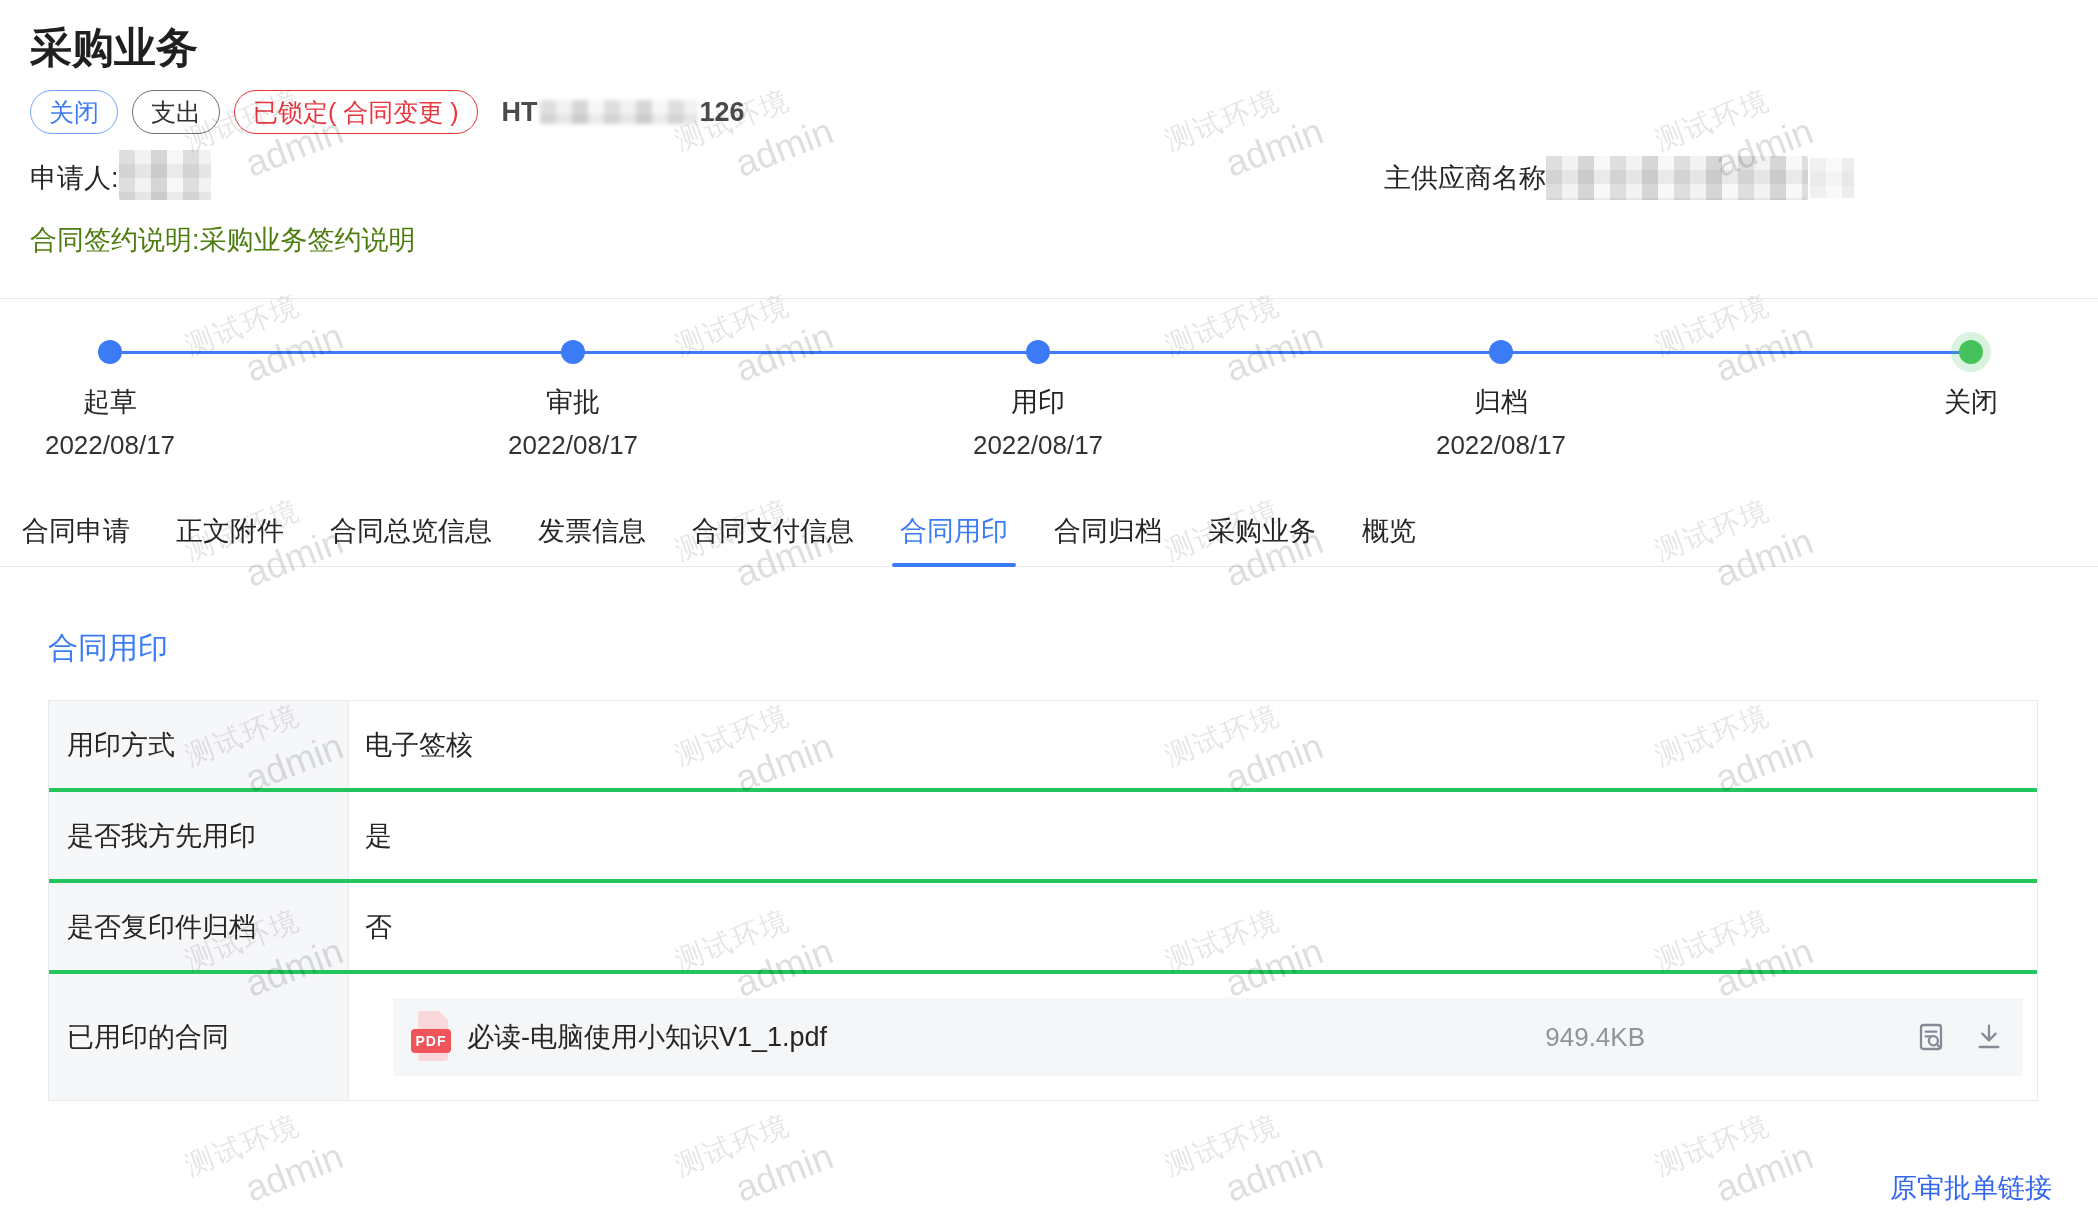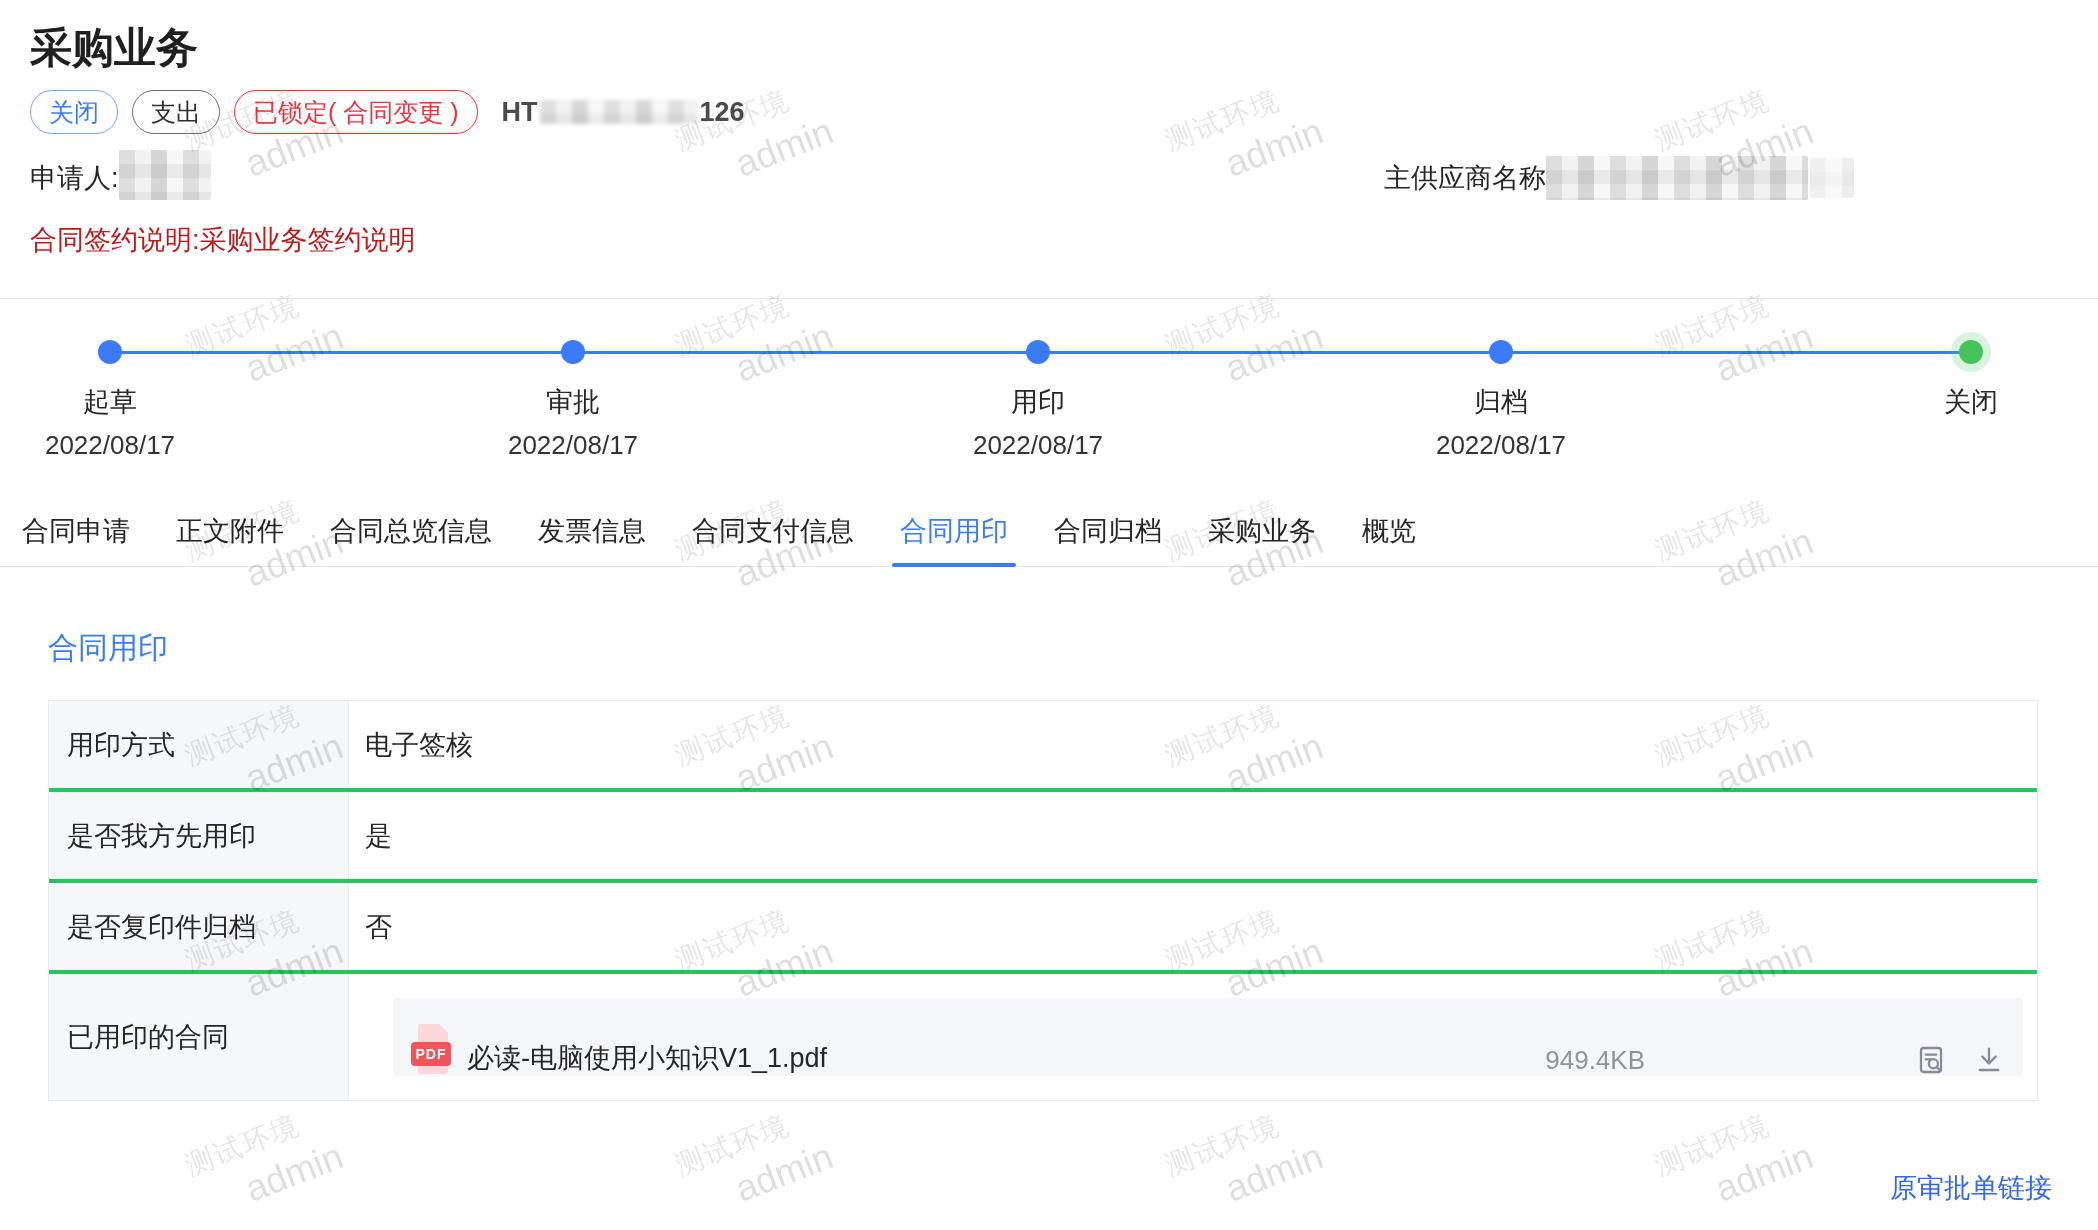--- a/index.html
+++ b/index.html
@@ -24,21 +24,21 @@
       repeating-linear-gradient(90deg, rgba(0,0,0,0.13) 0 16px, rgba(0,0,0,0.05) 16px 32px, rgba(0,0,0,0.16) 32px 48px, rgba(0,0,0,0.03) 48px 64px),
       repeating-linear-gradient(180deg, rgba(255,255,255,0.45) 0 14px, rgba(0,0,0,0.05) 14px 28px);
   }
   .redact-soft { opacity:.45; }
   .redact-blur { filter:blur(2px); }
 
   .info-field { position:absolute; top:156px; display:flex; align-items:center; font-size:27px; color:#262626; white-space:nowrap; }
   .f-applicant { left:30px; }
   .f-company  { left:700px; }
   .f-supplier { left:1384px; }
-  .note-line { position:absolute; left:30px; top:222px; font-size:27px; color:#b91c1c;text-align:center; }
+  .note-line { position:absolute; left:30px; top:222px; font-size:27px; color:#4d7c0f;text-align:center; }
 
   .divider-1 { position:absolute; left:0; top:298px; width:2098px; height:1px; background:#e8e8e8; }
 
   
   .timeline { position:absolute; left:0; top:330px; width:2098px; height:135px; }
   .tl-line { position:absolute; left:110px; top:21px; width:1861px; height:3px; background:#3b7cf6; }
   .tl-step { position:absolute; top:0; width:220px; margin-left:-110px; text-align:center; }
   .tl-dot { width:24px; height:24px; border-radius:50%; background:#3b7cf6; margin:10px auto 0; }
   .tl-dot.closed { background:#46c25a; box-shadow:0 0 0 8px rgba(70,194,90,0.20); }
   .tl-label { margin-top:20px; font-size:27px; color:#262626; }
@@ -54,21 +54,21 @@
   
   .section-title { position:absolute; left:48px; top:628px; font-size:30px; color:#3b7cf6; }
   .detail-table { position:absolute; left:48px; top:700px; width:1990px; border:1px solid #e9eaec; box-sizing:border-box; background:#fff; }
   .trow { display:flex; border-bottom:4px solid #22c55e; min-height:87px; }
   .trow:last-child { border-bottom:none;gap:28px; }
   .tlabel { width:300px; background:#f6f7f9; display:flex; align-items:center; padding-left:18px;
             box-sizing:border-box; font-size:27px; color:#262626; border-right:1px solid #e9eaec; flex-shrink:0; }
   .tvalue { flex:1; display:flex; align-items:center; padding-left:16px; font-size:27px; color:#262626; }
   .trow-file { min-height:126px; }
   .trow-file .tvalue { padding-right:14px; }
-  .file-strip { flex:1; height:78px; background:#f5f6f8; border-radius:2px; display:flex; align-items:flex-end; padding:0 18px; }
+  .file-strip { flex:1; height:78px; background:#f5f6f8; border-radius:2px; display:flex; align-items:center; padding:0 18px; }
   .pdf-icon { position:relative; width:42px; height:52px; flex-shrink:0; }
   .pdf-page { position:absolute; left:7px; top:0; width:30px; height:50px; background:#fad7d9; border-radius:3px;
               clip-path:polygon(0 0, 70% 0, 100% 18%, 100% 100%, 0 100%); }
   .pdf-badge { position:absolute; left:0; top:18px; width:40px; height:24px; background:#f2545b; border-radius:4px;
                color:#fff; font-size:14px; font-weight:bold; display:flex; align-items:center; justify-content:center; letter-spacing:1px; }
   .file-name { margin-left:14px; font-size:27px; color:#262626; }
   .file-size { margin-left:auto; margin-right:270px; font-size:26px; color:#8f939a; }
   .file-actions { display:flex; align-items:center; gap:26px; }
   .icon-btn { width:32px; height:32px; cursor:pointer; color:#858b95; }
   .icon-btn svg { width:32px; height:32px; display:block; }

